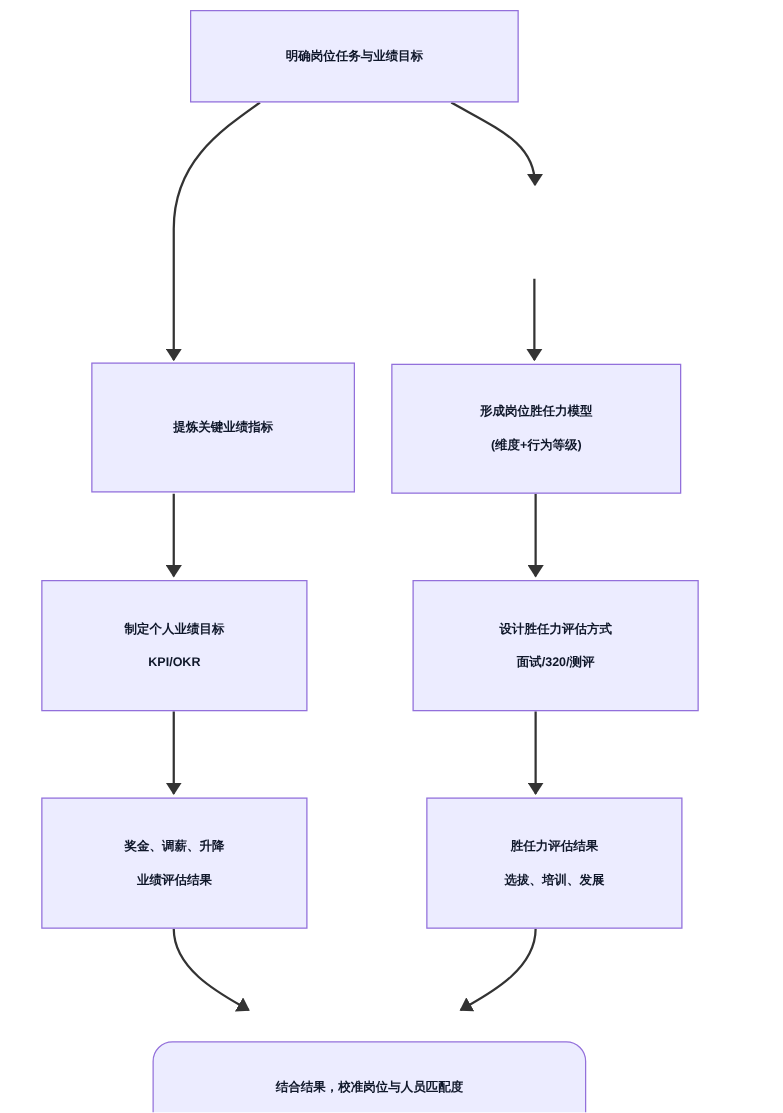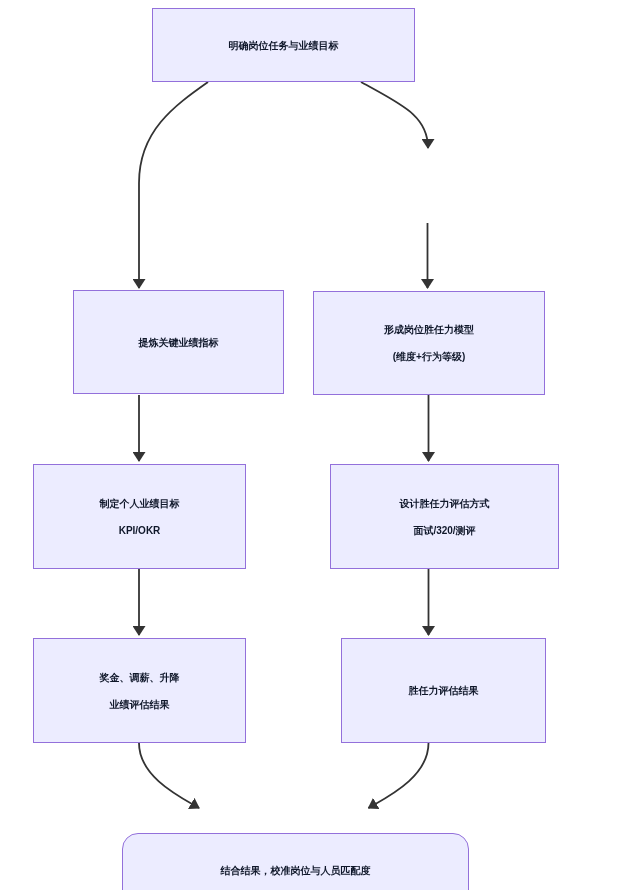--- a/index.html
+++ b/index.html
@@ -98,19 +98,20 @@
     <span class="line">面试/320/测评</span>
   </div>
 
   <div class="node n-g">
     <span class="line">奖金、调薪、升降</span>
     <span class="line">业绩评估结果</span>
   </div>
 
   <div class="node n-h">
     <span class="line">胜任力评估结果</span>
+    <span class="line">选拔、培训、发展</span>
   </div>
 
   <div class="node n-i">
     <span class="line">结合结果，校准岗位与人员匹配度</span>
   </div>
 
 </div>
 
 </body></html>

